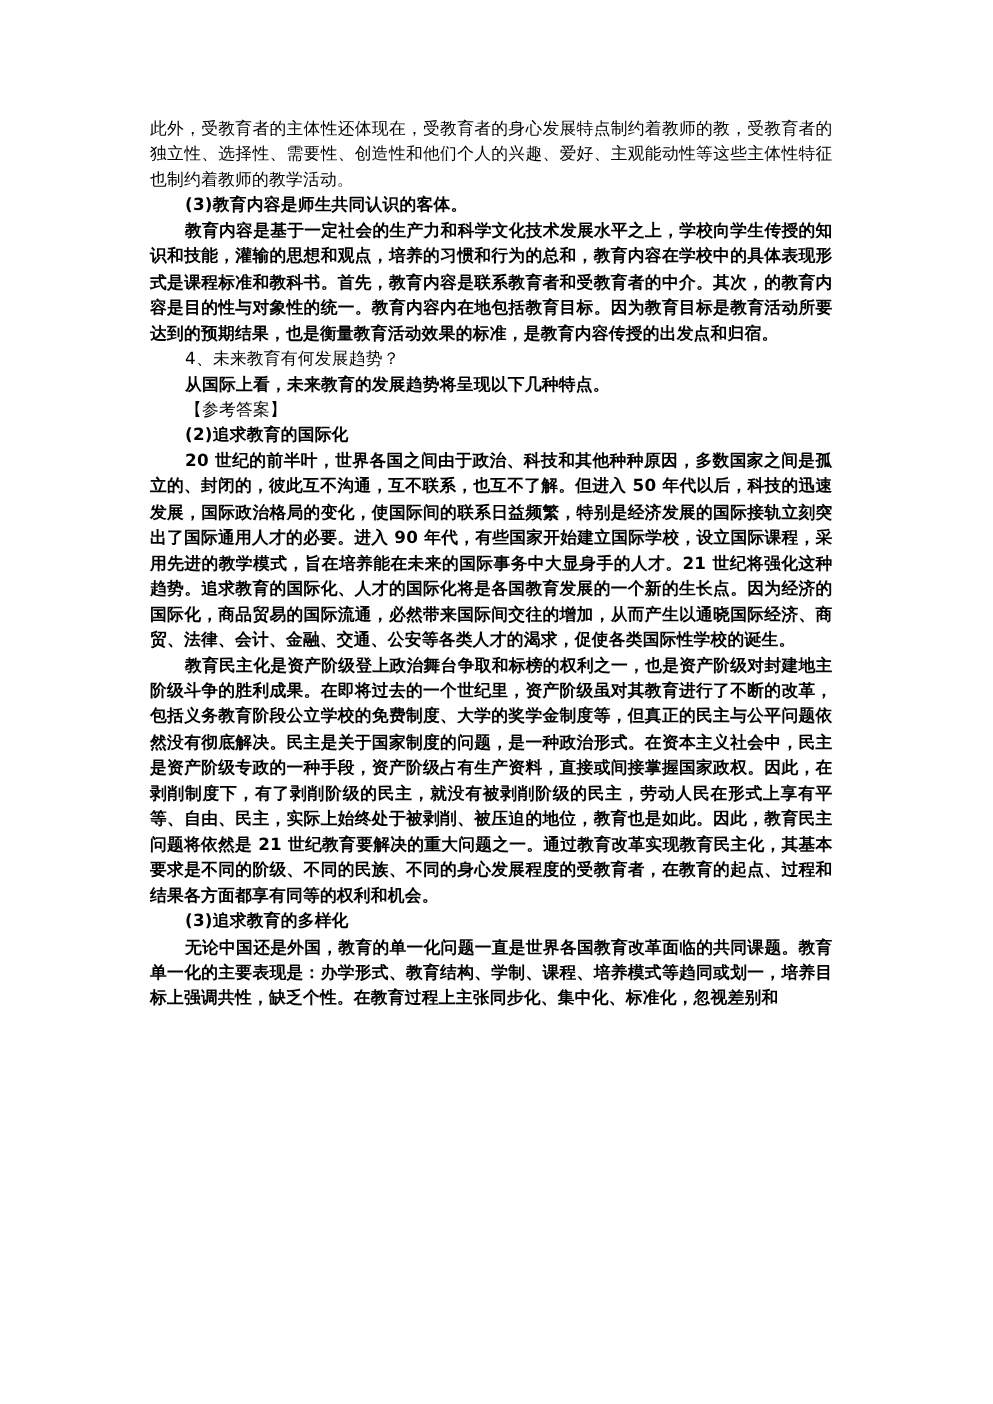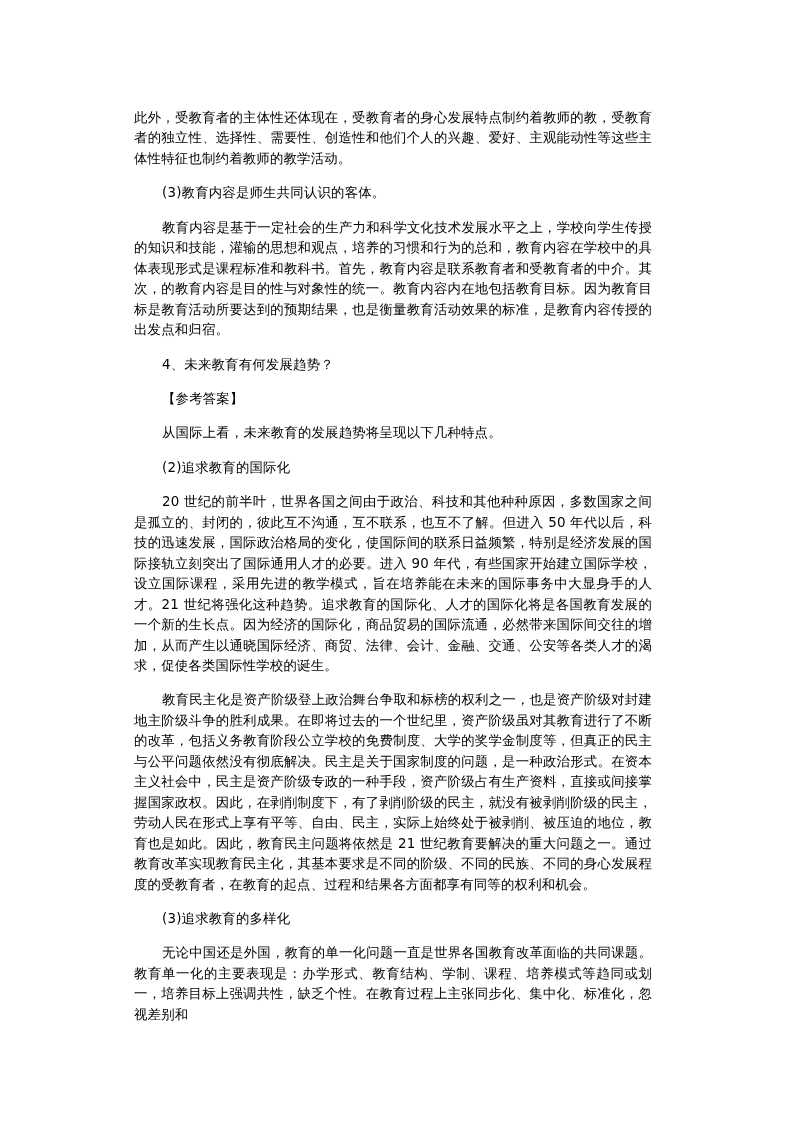--- a/index.html
+++ b/index.html
@@ -9,32 +9,32 @@
     left: 120px;
     top: 94px;
     width: 546px;
     font-family: "DejaVu Sans", "Liberation Sans", sans-serif;
     font-size: 13.4px;
     line-height: 20.45px;
     color: #000000;
     text-align: justify;
     letter-spacing: 0.2px;
   }
-  .page p { margin: 14px; padding: 0; }
-  .indent { text-indent: 28px; }
+  .page p { margin: 0; padding: 0; }
+  .indent { text-indent: 28px; font-weight: bold; }
   .bold { font-weight: normal; }
 </style>
 </head>
 <body>
 
 <div class="page">
   <p>此外，受教育者的主体性还体现在，受教育者的身心发展特点制约着教师的教，受教育者的独立性、选择性、需要性、创造性和他们个人的兴趣、爱好、主观能动性等这些主体性特征也制约着教师的教学活动。</p>
   <p class="indent">(3)教育内容是师生共同认识的客体。</p>
   <p class="indent">教育内容是基于一定社会的生产力和科学文化技术发展水平之上，学校向学生传授的知识和技能，灌输的思想和观点，培养的习惯和行为的总和，教育内容在学校中的具体表现形式是课程标准和教科书。首先，教育内容是联系教育者和受教育者的中介。其次，的教育内容是目的性与对象性的统一。教育内容内在地包括教育目标。因为教育目标是教育活动所要达到的预期结果，也是衡量教育活动效果的标准，是教育内容传授的出发点和归宿。</p>
   <p class="indent bold">4、未来教育有何发展趋势？</p>
+  <p class="indent">从国际上看，未来教育的发展趋势将呈现以下几种特点。</p>
   <p class="indent bold">【参考答案】</p>
-  <p class="indent">从国际上看，未来教育的发展趋势将呈现以下几种特点。</p>
   <p class="indent">(2)追求教育的国际化</p>
   <p class="indent">20 世纪的前半叶，世界各国之间由于政治、科技和其他种种原因，多数国家之间是孤立的、封闭的，彼此互不沟通，互不联系，也互不了解。但进入 50 年代以后，科技的迅速发展，国际政治格局的变化，使国际间的联系日益频繁，特别是经济发展的国际接轨立刻突出了国际通用人才的必要。进入 90 年代，有些国家开始建立国际学校，设立国际课程，采用先进的教学模式，旨在培养能在未来的国际事务中大显身手的人才。21 世纪将强化这种趋势。追求教育的国际化、人才的国际化将是各国教育发展的一个新的生长点。因为经济的国际化，商品贸易的国际流通，必然带来国际间交往的增加，从而产生以通晓国际经济、商贸、法律、会计、金融、交通、公安等各类人才的渴求，促使各类国际性学校的诞生。</p>
   <p class="indent">教育民主化是资产阶级登上政治舞台争取和标榜的权利之一，也是资产阶级对封建地主阶级斗争的胜利成果。在即将过去的一个世纪里，资产阶级虽对其教育进行了不断的改革，包括义务教育阶段公立学校的免费制度、大学的奖学金制度等，但真正的民主与公平问题依然没有彻底解决。民主是关于国家制度的问题，是一种政治形式。在资本主义社会中，民主是资产阶级专政的一种手段，资产阶级占有生产资料，直接或间接掌握国家政权。因此，在剥削制度下，有了剥削阶级的民主，就没有被剥削阶级的民主，劳动人民在形式上享有平等、自由、民主，实际上始终处于被剥削、被压迫的地位，教育也是如此。因此，教育民主问题将依然是 21 世纪教育要解决的重大问题之一。通过教育改革实现教育民主化，其基本要求是不同的阶级、不同的民族、不同的身心发展程度的受教育者，在教育的起点、过程和结果各方面都享有同等的权利和机会。</p>
   <p class="indent">(3)追求教育的多样化</p>
   <p class="indent">无论中国还是外国，教育的单一化问题一直是世界各国教育改革面临的共同课题。教育单一化的主要表现是：办学形式、教育结构、学制、课程、培养模式等趋同或划一，培养目标上强调共性，缺乏个性。在教育过程上主张同步化、集中化、标准化，忽视差别和</p>
 </div>
 
 </body></html>

